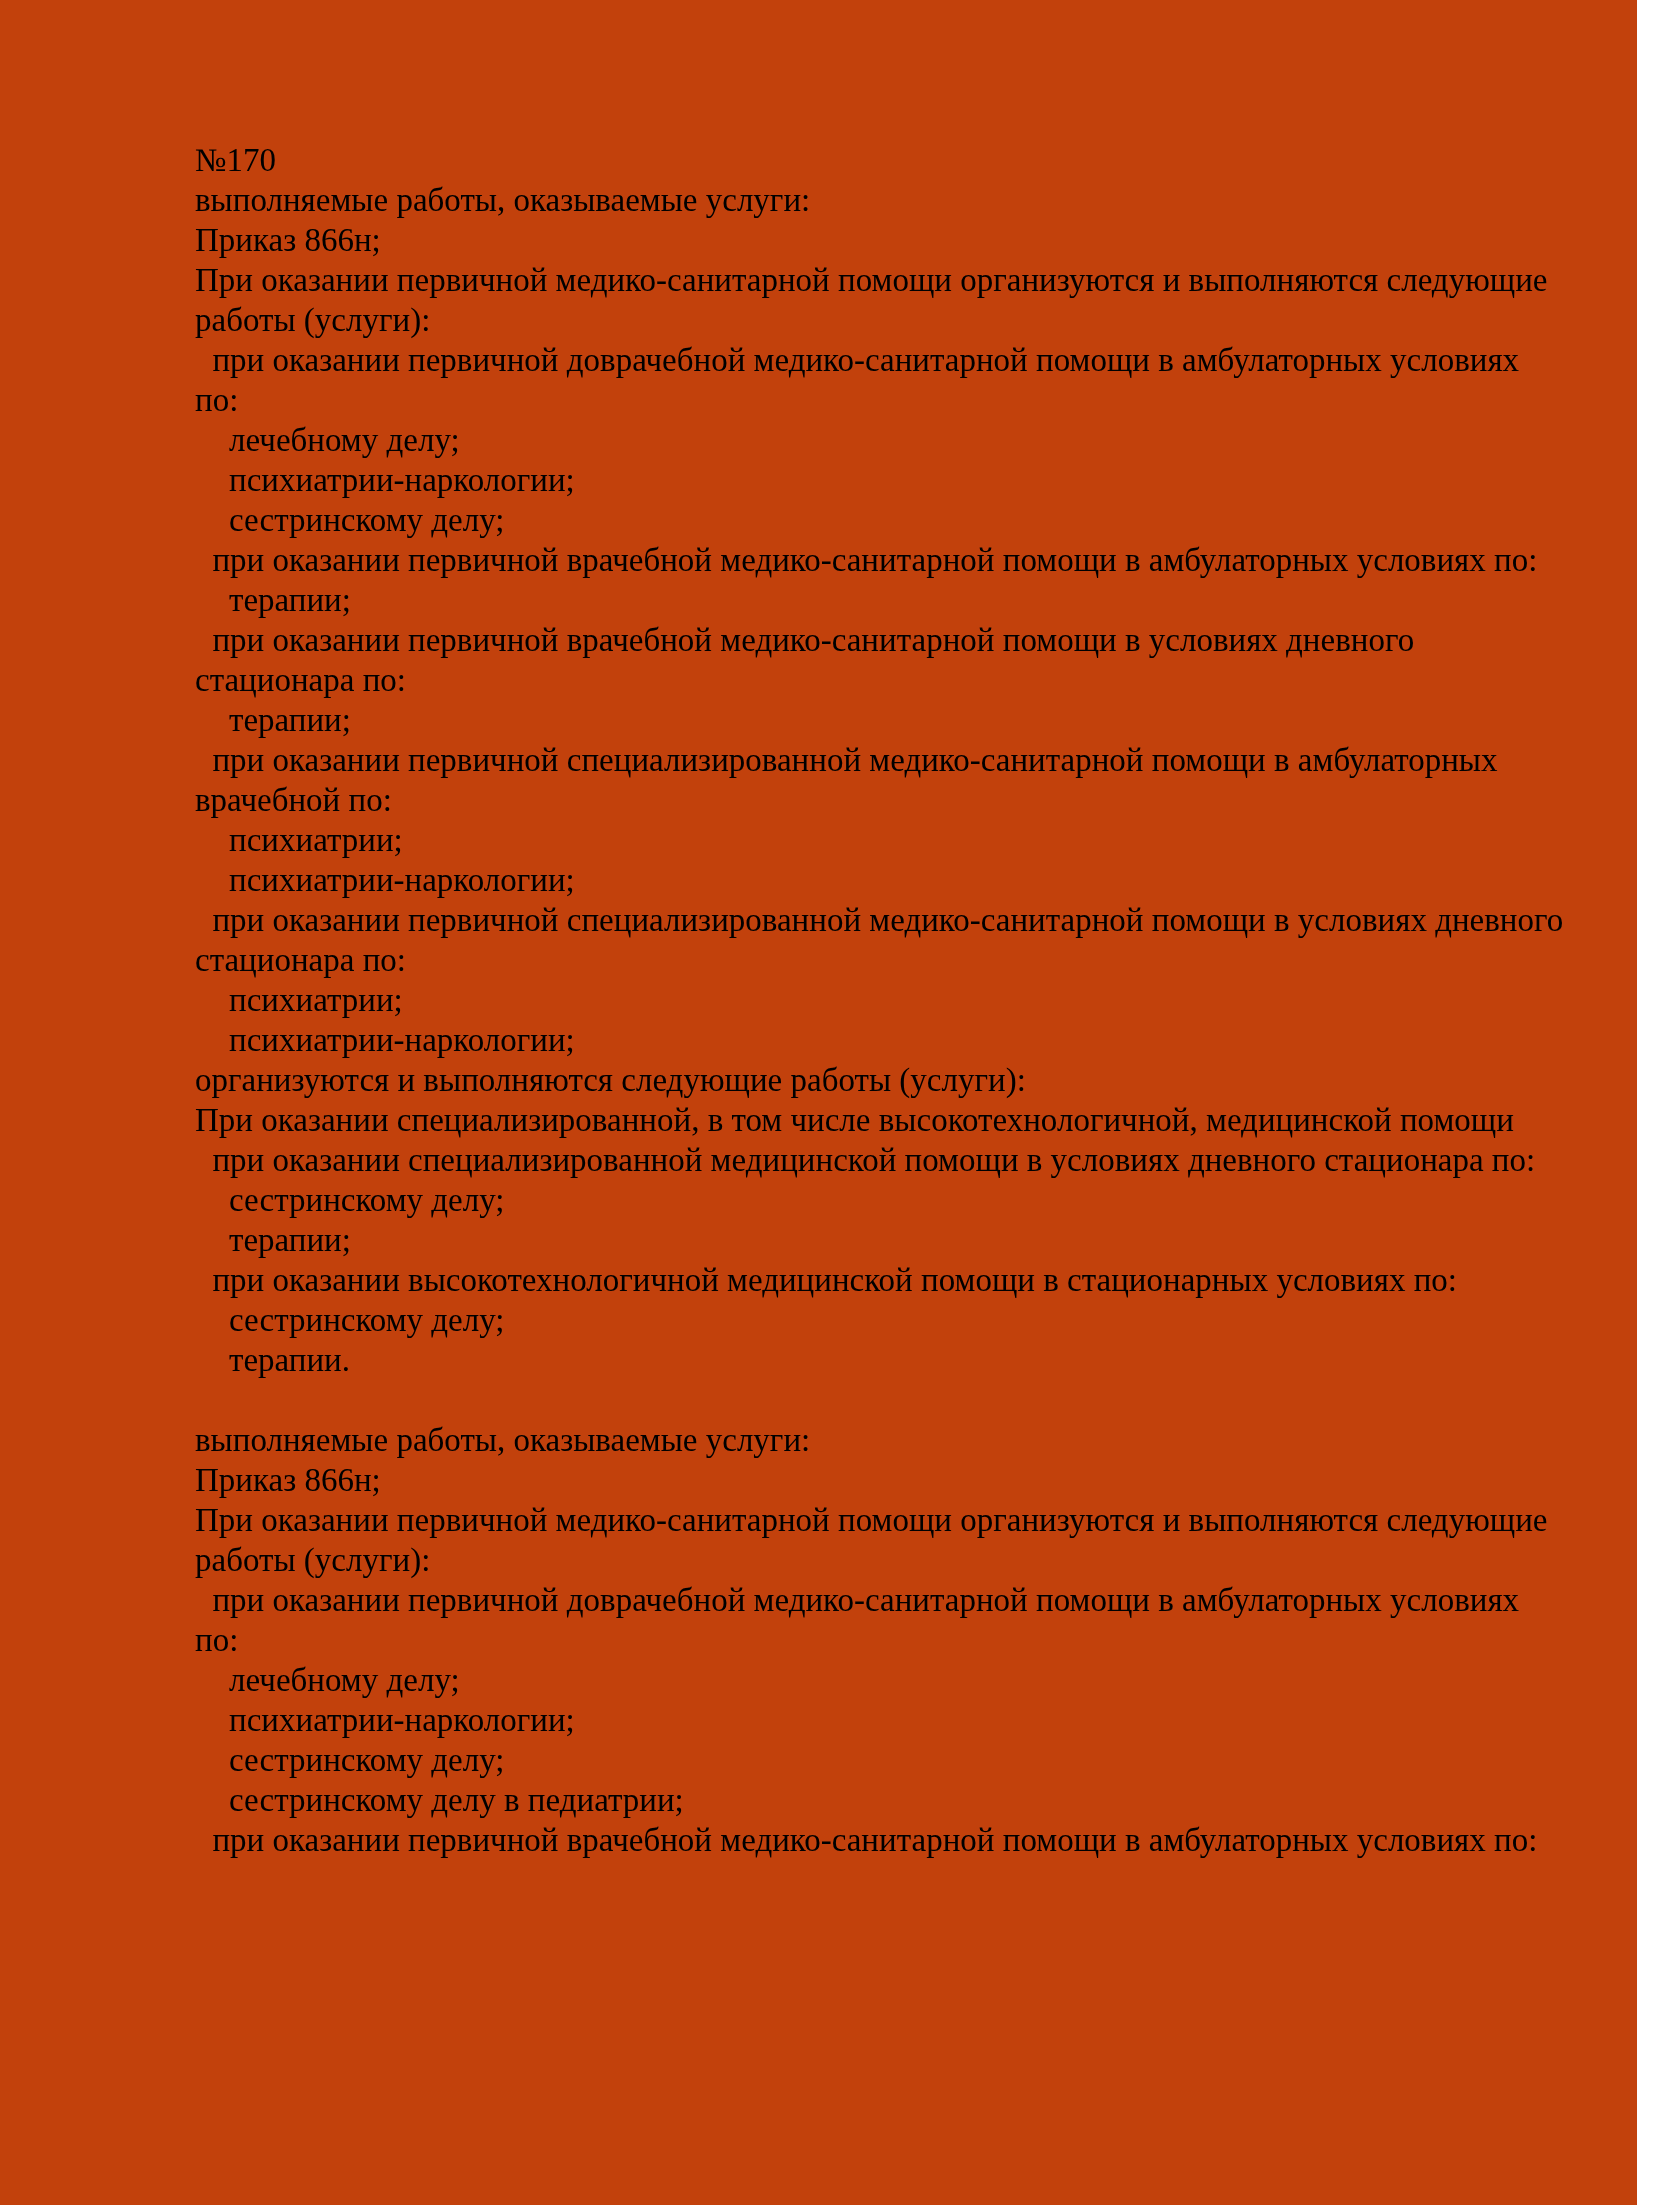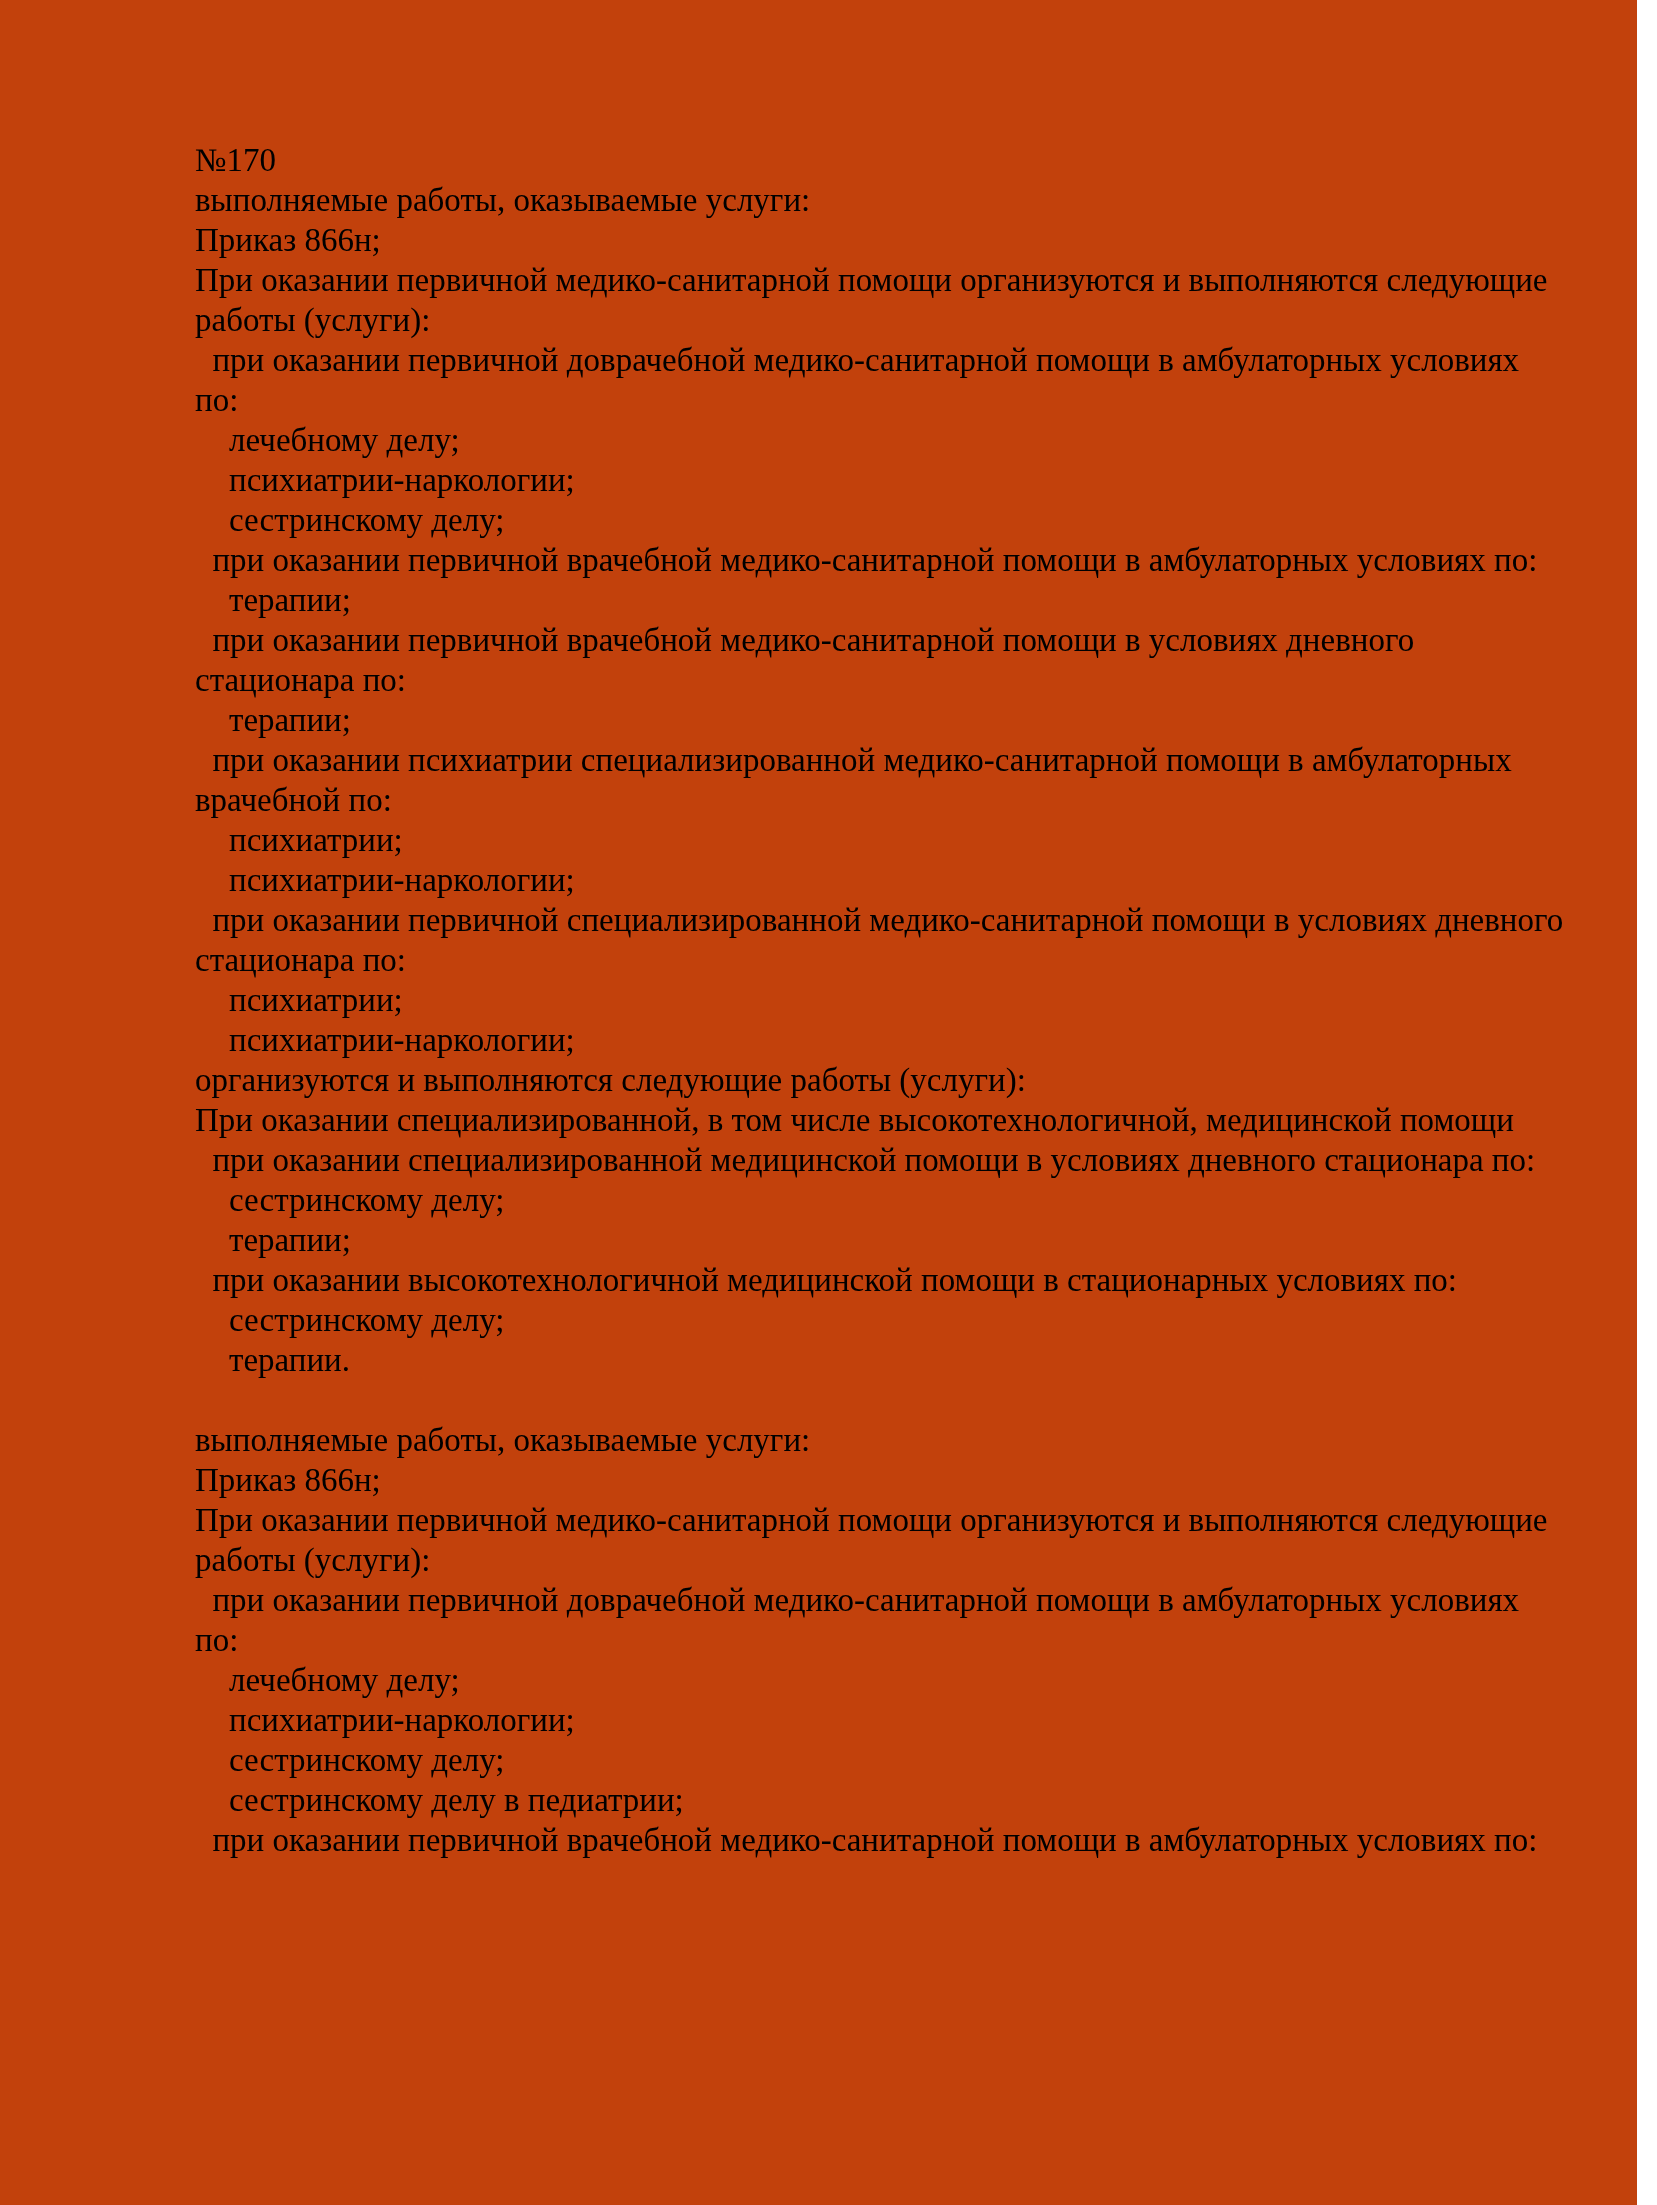--- a/index.html
+++ b/index.html
@@ -47,21 +47,21 @@
         <div class="line indent-1">при оказании первичной доврачебной медико-санитарной помощи в амбулаторных условиях</div>
         <div class="line indent-0">по:</div>
         <div class="line indent-2">лечебному делу;</div>
         <div class="line indent-2">психиатрии-наркологии;</div>
         <div class="line indent-2">сестринскому делу;</div>
         <div class="line indent-1">при оказании первичной врачебной медико-санитарной помощи в амбулаторных условиях по:</div>
         <div class="line indent-2">терапии;</div>
         <div class="line indent-1">при оказании первичной врачебной медико-санитарной помощи в условиях дневного</div>
         <div class="line indent-0">стационара по:</div>
         <div class="line indent-2">терапии;</div>
-        <div class="line indent-1">при оказании психиатрии специализированной медико-санитарной помощи в амбулаторных</div>
+        <div class="line indent-1">при оказании первичной специализированной медико-санитарной помощи в амбулаторных</div>
         <div class="line indent-0">врачебной по:</div>
         <div class="line indent-2">психиатрии;</div>
         <div class="line indent-2">психиатрии-наркологии;</div>
         <div class="line indent-1">при оказании первичной специализированной медико-санитарной помощи в условиях дневного</div>
         <div class="line indent-0">стационара по:</div>
         <div class="line indent-2">психиатрии;</div>
         <div class="line indent-2">психиатрии-наркологии;</div>
         <div class="line indent-0">организуются и выполняются следующие работы (услуги):</div>
         <div class="line indent-0">При оказании специализированной, в том числе высокотехнологичной, медицинской помощи</div>
         <div class="line indent-1">при оказании специализированной медицинской помощи в условиях дневного стационара по:</div>

